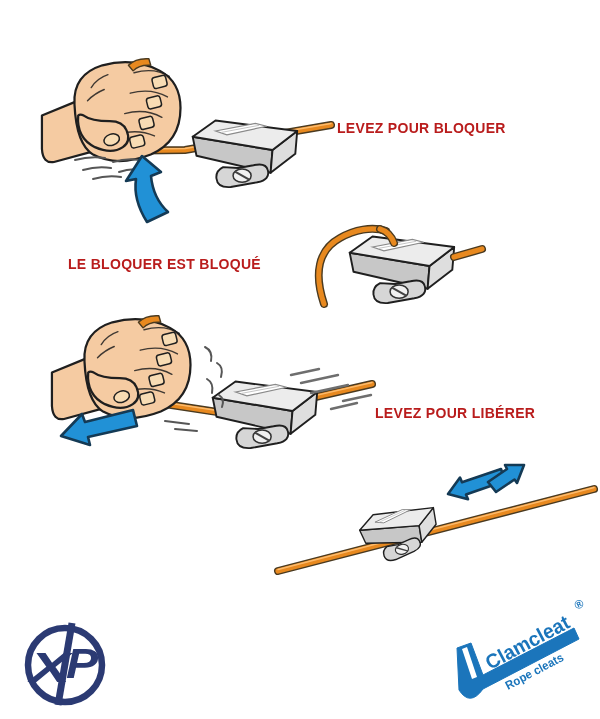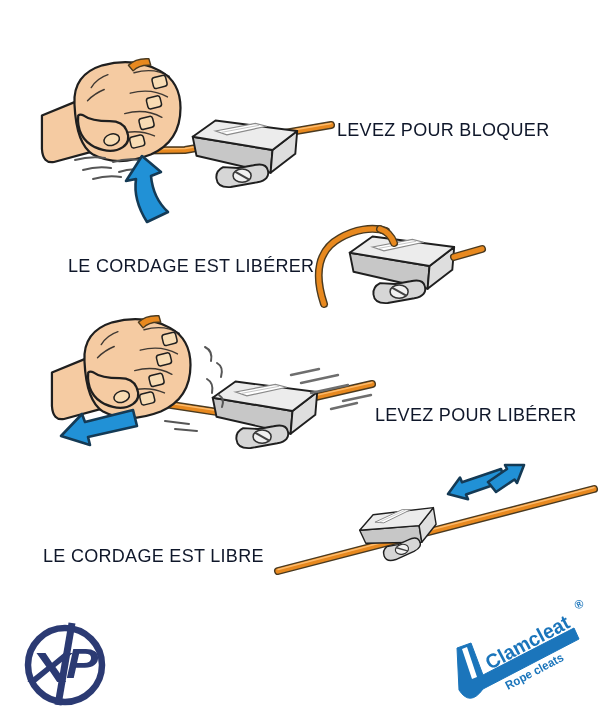--- a/index.html
+++ b/index.html
@@ -2,22 +2,22 @@
 <html><head>
 <meta charset="utf-8">
 <style>
   html,body{margin:0;padding:0;background:#fff;}
   .canvas{
     position:relative;width:600px;height:719px;background:#ffffff;overflow:hidden;
     font-family:"Liberation Sans",sans-serif;
   }
   .canvas svg{position:absolute;overflow:visible;}
   .caption{
-    position:absolute;font-weight:400;font-size:18px;letter-spacing:.3px;
-    color:#0f172a;white-space:nowrap;
+    position:absolute;font-weight:700;font-size:14px;letter-spacing:.3px;
+    color:#b91c1c;white-space:nowrap;
   }
   
   .rope-u{fill:none;stroke:#4a3a20;stroke-width:8;stroke-linecap:round;}
   .rope-o{fill:none;stroke-width:5.2;stroke-linecap:round;}
   .rope-hl{fill:none;stroke:#ffc37a;stroke-width:1.4;stroke-linecap:round;opacity:.85;}
   .arrow{stroke:#143a55;stroke-width:2.6;stroke-linejoin:round;}
   .motion{fill:none;stroke:#565656;stroke-width:2;stroke-linecap:round;}
   .speed{fill:none;stroke:#6e6e6e;stroke-width:2.4;stroke-linecap:round;}
   
   .outl{stroke:#1f1f1f;stroke-linejoin:round;}
@@ -92,21 +92,21 @@
     <use href="#cleat-shape" transform="translate(34,28) scale(0.95)"></use>
     <g>
       <path class="rope-u" d="M70,29 Q80,32 84,43"></path>
       <path class="rope-o" d="M70,29 Q80,32 84,43" stroke="#e8891f"></path>
     </g>
     <g>
       <path class="rope-u" d="M144,57 L172,49"></path>
       <path class="rope-o" d="M144,57 L172,49" stroke="#e8891f"></path>
     </g>
   </svg>
-  <div class="caption" style="left:68px;top:256px">LE CORDAGE EST LIBÉRER</div>
+  <div class="caption" style="left:68px;top:256px">LE BLOQUER EST BLOQUÉ</div>
 
   <svg style="left:45px;top:305px" width="330" height="158" viewBox="0 0 330 158">
     <g>
       <path class="rope-u" d="M100,96 L192,110 L327,79"></path>
       <path class="rope-o" d="M100,96 L192,110 L327,79" stroke="#e8891f"></path>
       <path class="rope-hl" d="M100,94.5 L192,108.5 L327,77.5"></path>
     </g>
     <use href="#cleat-shape" transform="translate(162,68) scale(0.95)"></use>
     <use href="#fist-shape" transform="translate(6,8) scale(0.93)"></use>
     <g>
@@ -131,21 +131,20 @@
   <svg style="left:270px;top:445px" width="330" height="148" viewBox="0 0 330 148">
     <g>
       <path class="rope-u" d="M8,126 L324,44"></path>
       <path class="rope-o" d="M8,126 L324,44" stroke="#e8891f"></path>
       <path class="rope-hl" d="M8,124.5 L324,42.5"></path>
     </g>
     <use href="#cleat-shape" transform="translate(88,58) rotate(-14 40 33) scale(0.7)"></use>
     <path class="arrow" d="M178,49 L190,32.5 L192,37.3 L231,24 L235,36 L196,49.5 L198,54.3 Z" fill="#2191d6"></path>
     <path class="arrow" d="M254,20 L235,20 L237,24 L218,37 L226,47 L244.5,34.5 L247,38 Z" fill="#2191d6"></path>
   </svg>
-  <div class="caption" style="left:43px;top:546px">LE CORDAGE EST LIBRE</div>
 
   <svg style="left:20px;top:620px" width="92" height="92" viewBox="0 0 92 92">
     <circle cx="45" cy="45" r="37" fill="none" stroke="#2b3a73" stroke-width="6.5"></circle>
     <path d="M52,3 L38,85" fill="none" stroke="#2b3a73" stroke-width="7"></path>
     <text class="logo-text" x="10" y="62" font-size="42" font-style="italic" textLength="40" lengthAdjust="spacingAndGlyphs" fill="#2b3a73">X</text>
     <text class="logo-text" x="46" y="58" font-size="42" font-style="italic" textLength="32" lengthAdjust="spacingAndGlyphs" fill="#2b3a73">P</text>
   </svg>
 
   <svg style="left:446px;top:578px" width="154" height="141" viewBox="0 0 154 141">
     <path d="M11,70 L25,65 L37,97 L128,50 L133,61 L37,111 Q24,129 13,112 Z" fill="#1b75bb" stroke="#1b75bb" stroke-width="1" stroke-linejoin="round"></path>

